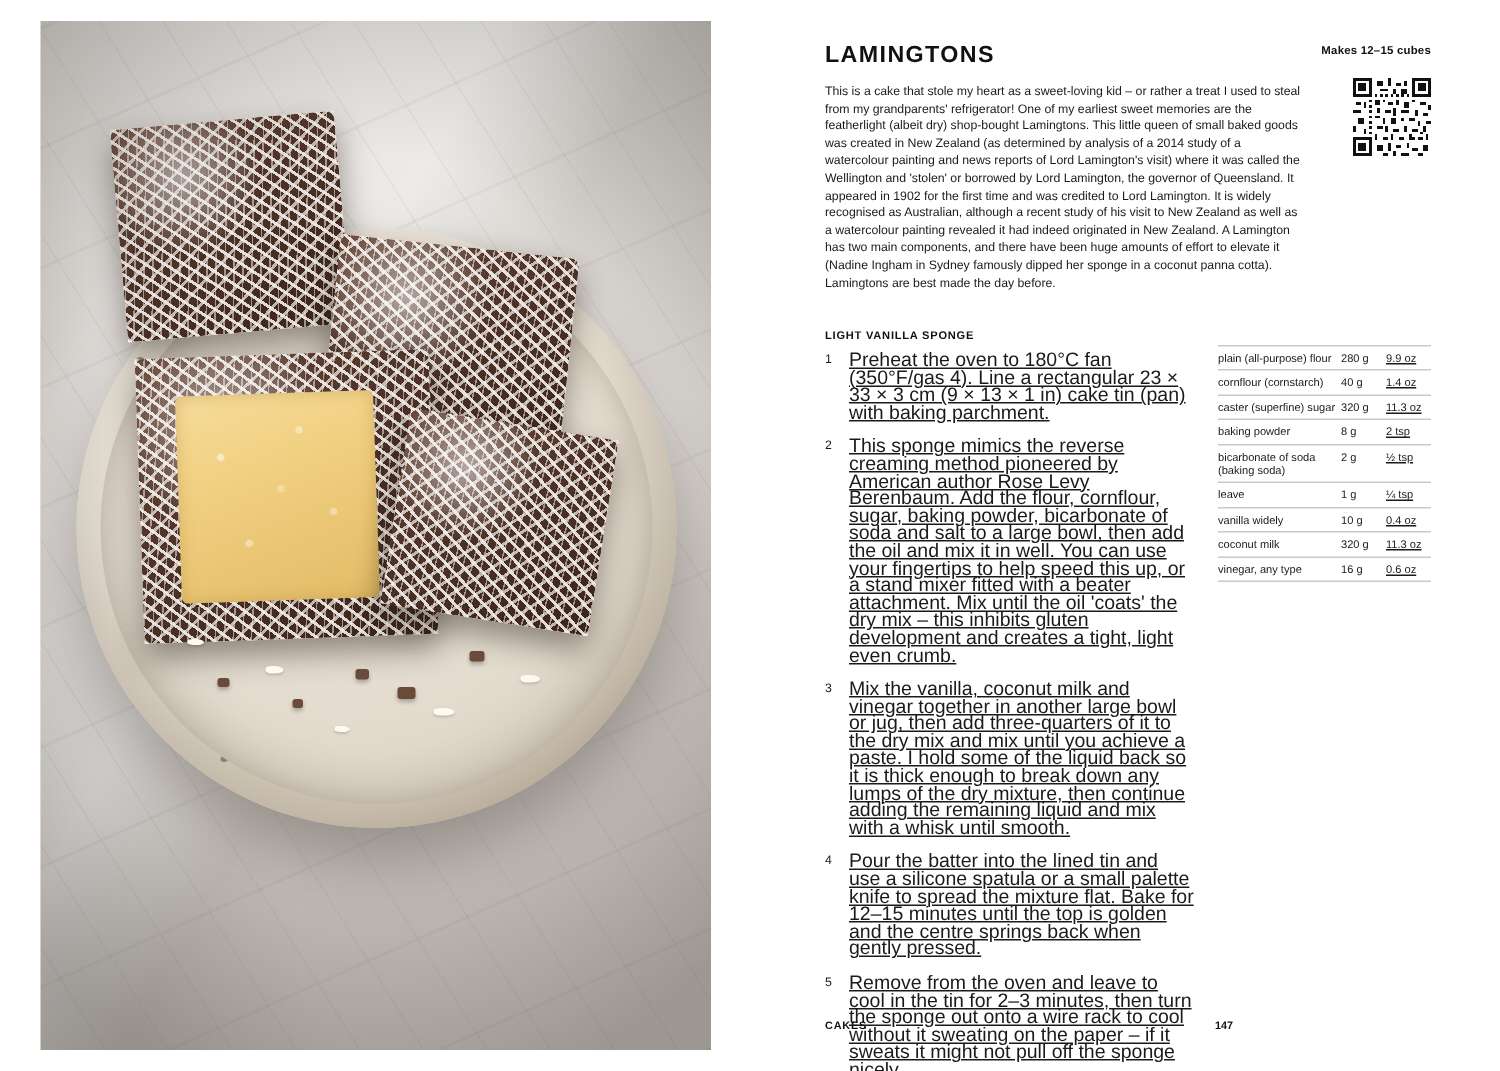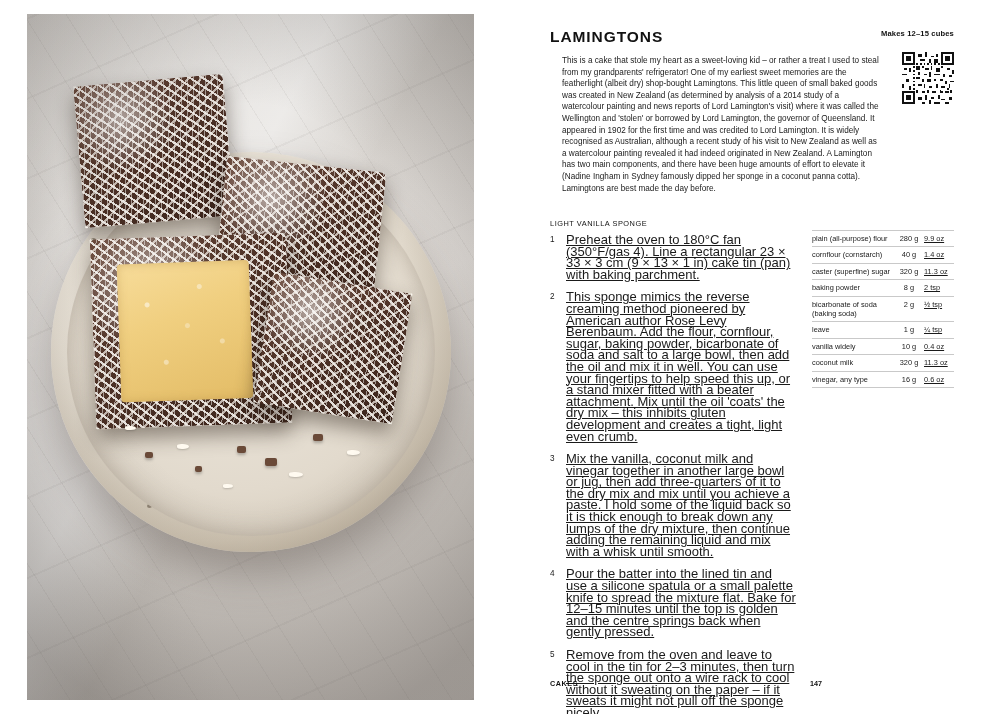--- a/index.html
+++ b/index.html
@@ -160,34 +160,34 @@
   }
   .qr {
     position: absolute;
     right: 46px;
     top: 52px;
     width: 52px;
     height: 52px;
   }
   .intro {
     position: absolute;
-    left: 62px;
+    left: 50px;
     top: 55px;
     width: 320px;
     font-size: 8.2px;
     line-height: 11.6px;
     color: #1a1a1a;
     text-align: left;
   }
   .section-label {
     position: absolute;
     left: 50px;
     top: 219px;
     font-size: 7.4px;
-    font-weight: normal;
+    font-weight: bold;
     letter-spacing: 0.07em;
     color: #111;
   }
   .steps {
     position: absolute;
     left: 50px;
     top: 234px;
     width: 246px;
   }
   .step {
@@ -220,21 +220,21 @@
     line-height: 9.4px;
     padding: 3px 0 3px 0;
     border-bottom: 0.5px solid #c9c9c9;
     vertical-align: top;
     color: #1a1a1a;
   }
   .ingredients tr:first-child td {
     border-top: 0.5px solid #c9c9c9;
   }
   .ing-name { width: 82px; padding-right: 4px; margin-left: 12px; }
-  .ing-metric { width: 30px; text-align: center; padding-right: 6px; white-space: nowrap; }
+  .ing-metric { width: 30px; text-align: left; padding-right: 6px; white-space: nowrap; }
   .ing-imperial { width: 30px; text-align: left; white-space: nowrap; text-decoration: underline; }
 
   .footer-chapter {
     position: absolute;
     left: 550px;
     bottom: 26px;
     font-size: 7.2px;
     font-weight: bold;
     letter-spacing: 0.08em;
     color: #111;

